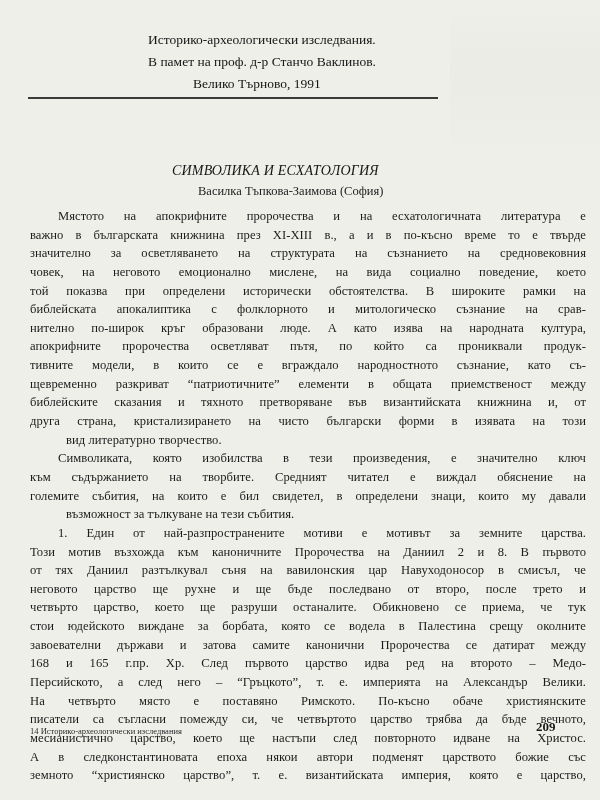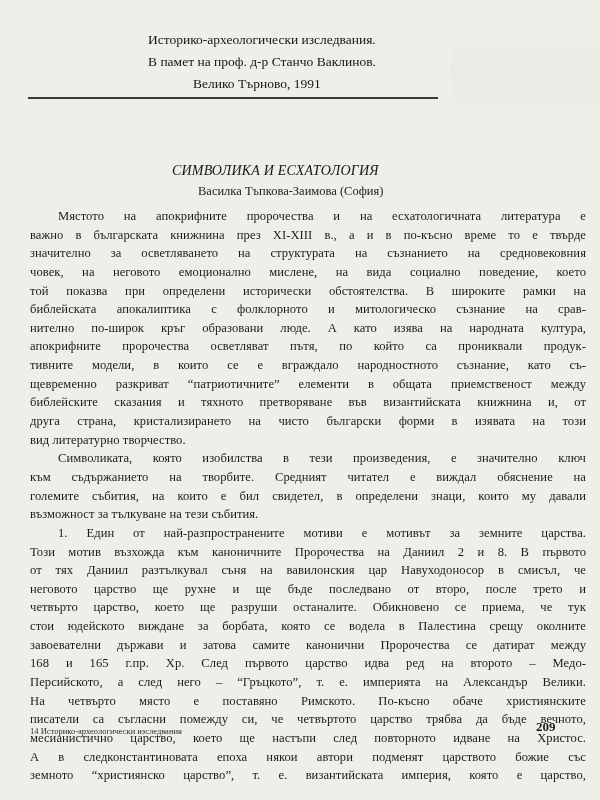--- a/index.html
+++ b/index.html
@@ -71,21 +71,21 @@
     .line {
       font-size: 12.6px;
       line-height: 18.65px;
       height: 18.65px;
       white-space: nowrap;
       text-align: justify;
       text-align-last: justify;
       color: #1c1c1c;
       letter-spacing: 0.05px;
     }
-    .line.last { text-align-last: left; }
+    .line.last { text-align-last: left; margin-left: 36px; }
     .line.indent { padding-left: 28px; }
     .footer-left {
       position: absolute;
       left: 30px;
       top: 726px;
       font-size: 8.5px;
       white-space: nowrap;
       color: #2a2a2a;
     }
     .page-number {

